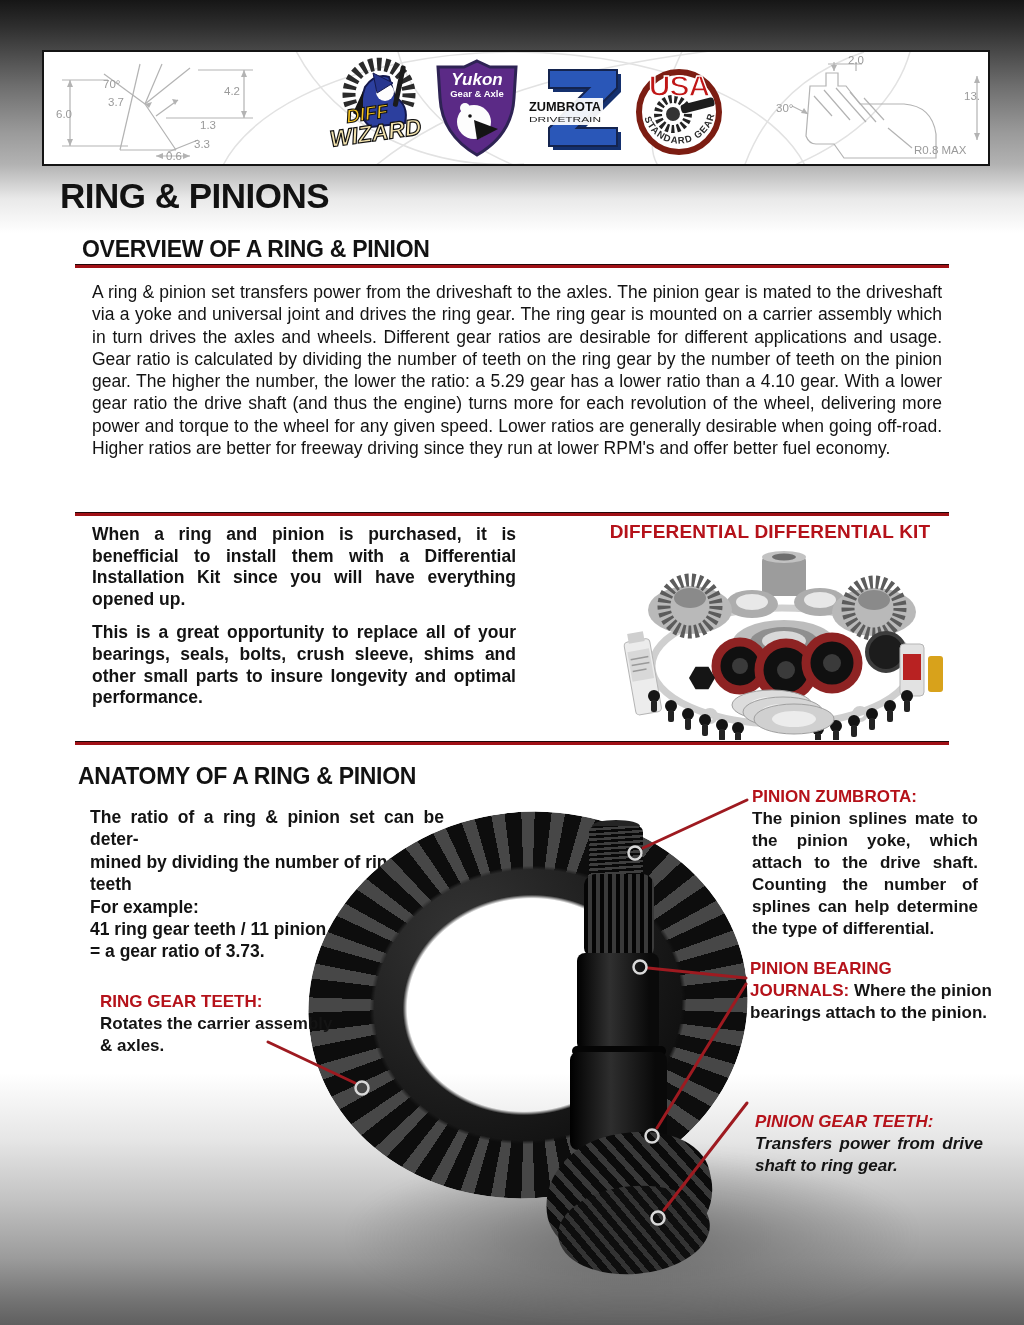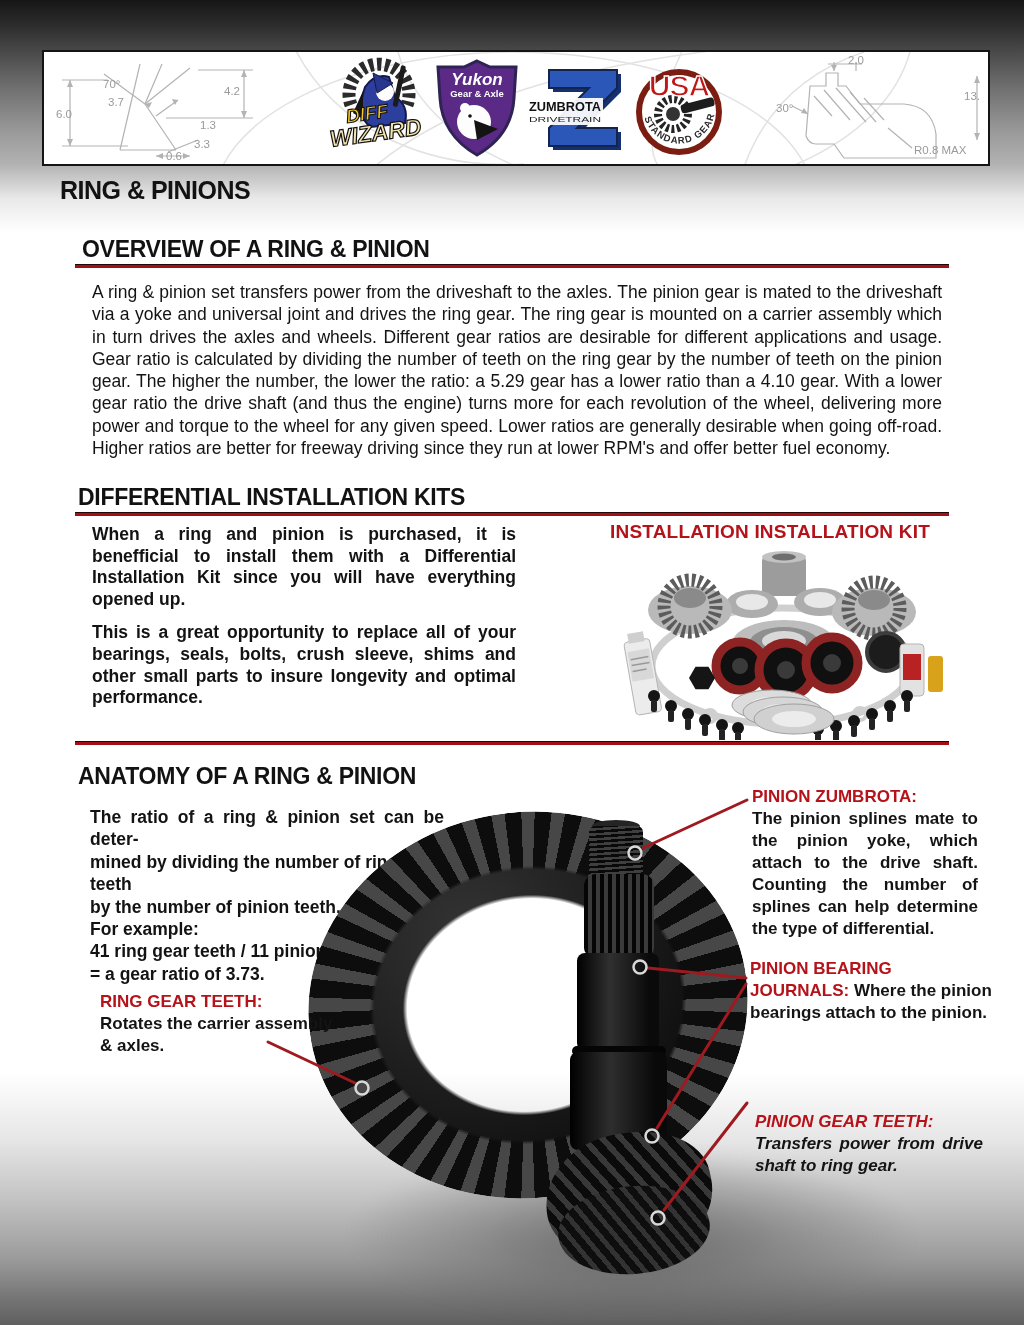--- a/index.html
+++ b/index.html
@@ -12,21 +12,21 @@
       #9b9b9b 95%,#757575 98%,#5f5f5f 100%);
   }
   svg{font-family:"Liberation Sans", sans-serif;}
   
   .banner{position:absolute;left:42px;top:50px;width:944px;height:112px;background:#fff;border:2px solid #141414;}
   .banner-arcs{position:absolute;left:0;top:0;width:100%;height:100%;}
   .tech-left{position:absolute;left:4px;top:2px;width:320px;height:108px;}
   .tech-right{position:absolute;right:2px;top:2px;width:214px;height:108px;}
   .logo-row{position:absolute;left:278px;top:3px;width:410px;height:106px;display:flex;align-items:center;justify-content:center;gap:6px;}
   
-  .page-title{position:absolute;left:60px;top:176px;font-size:25px;font-weight:bold;letter-spacing:-0.5px;color:#121212;}
+  .page-title{position:absolute;left:60px;top:176px;font-size:35px;font-weight:bold;letter-spacing:-0.5px;color:#121212;}
   .sec-head{position:absolute;font-size:23px;font-weight:bold;letter-spacing:-0.3px;color:#121212;}
   .rule{position:absolute;height:3px;background:#a01015;border-top:1px solid #240607;}
   
   .overview-body{position:absolute;left:92px;top:281px;width:850px;font-size:17.5px;line-height:22.3px;text-align:justify;color:#131313;}
   .kits-left{position:absolute;left:92px;top:524px;width:424px;font-size:17.5px;line-height:21.6px;font-weight:bold;text-align:justify;color:#131313;}
   .kits-left p{margin:0;}
   .kits-left p + p{margin-top:12px;}
   .kit-caption{position:absolute;left:600px;top:521px;width:340px;text-align:center;font-size:19px;font-weight:bold;letter-spacing:0.2px;color:#b5121a;}
   .kit-art{position:absolute;left:602px;top:548px;width:356px;height:192px;}
   
@@ -191,27 +191,26 @@
       </svg>
     </div>
   </div>
 
   <div class="page-title">RING &amp; PINIONS</div>
 
   <div class="sec-head" style="left:82px;top:236px;">OVERVIEW OF A RING &amp; PINION</div>
   <div class="rule" style="left:75px;top:264px;width:874px;"></div>
   <div class="overview-body">A ring &amp; pinion set transfers power from the driveshaft to the axles. The pinion gear is mated to the driveshaft via a yoke and universal joint and drives the ring gear. The ring gear is mounted on a carrier assembly which in turn drives the axles and wheels. Different gear ratios are desirable for different applications and usage. Gear ratio is calculated by dividing the number of teeth on the ring gear by the number of teeth on the pinion gear. The higher the number, the lower the ratio: a 5.29 gear has a lower ratio than a 4.10 gear. With a lower gear ratio the drive shaft (and thus the engine) turns more for each revolution of the wheel, delivering more power and torque to the wheel for any given speed. Lower ratios are generally desirable when going off-road. Higher ratios are better for freeway driving since they run at lower RPM's and offer better fuel economy.</div>
 
-  <div class="sec-head" style="left:78px;top:484px;">DIFFERENTIAL INSTALLATION KITS</div>
   <div class="rule" style="left:75px;top:512px;width:874px;"></div>
   <div class="kits-left">
     <p>When a ring and pinion is purchased, it is benefficial to install them with a Differential Installation Kit since you will have everything opened up.</p>
     <p>This is a great opportunity to replace all of your bearings, seals, bolts, crush sleeve, shims and other small parts to insure longevity and optimal performance.</p>
   </div>
-  <div class="kit-caption">INSTALLATION INSTALLATION KIT</div>
+  <div class="kit-caption">DIFFERENTIAL DIFFERENTIAL KIT</div>
 
   <svg class="kit-art" viewBox="0 0 356 192">
     <defs>
       <g id="bolt">
           <circle r="6" fill="#141414"></circle>
           <rect x="-3" y="4" width="6" height="12" rx="2" fill="#232323"></rect>
         </g>
     </defs>
     <ellipse cx="180" cy="118" rx="130" ry="58" fill="none" stroke="#cfcfcf" stroke-width="7"></ellipse>
     <circle cx="108" cy="168" r="6" fill="none" stroke="#cfcfcf" stroke-width="4"></circle>
@@ -270,21 +269,20 @@
     <ellipse cx="192" cy="171" rx="40" ry="15" fill="#d0d0d0" stroke="#9f9f9f"></ellipse>
       <ellipse cx="192" cy="171" rx="22" ry="8" fill="#ececec"></ellipse>
   </svg>
 
   <div class="rule" style="left:75px;top:741px;width:874px;"></div>
   <div class="sec-head" style="left:78px;top:763px;">ANATOMY OF A RING &amp; PINION</div>
 
   <div class="anat-intro">
     <div class="jline">The ratio of a ring &amp; pinion set can be deter-</div>
     <div>mined by dividing the number of ring gear teeth</div>
-    <div>by the number of pinion teeth.</div>
     <div>For example:</div>
     <div>41 ring gear teeth / 11 pinion gear teeth</div>
     <div>= a gear ratio of 3.73.</div>
   </div>
 
   <div class="gear-shadow"></div>
   <div class="ring-wrap">
     <div class="ring-base"></div>
     <div class="ring-teeth"></div>
   </div>

